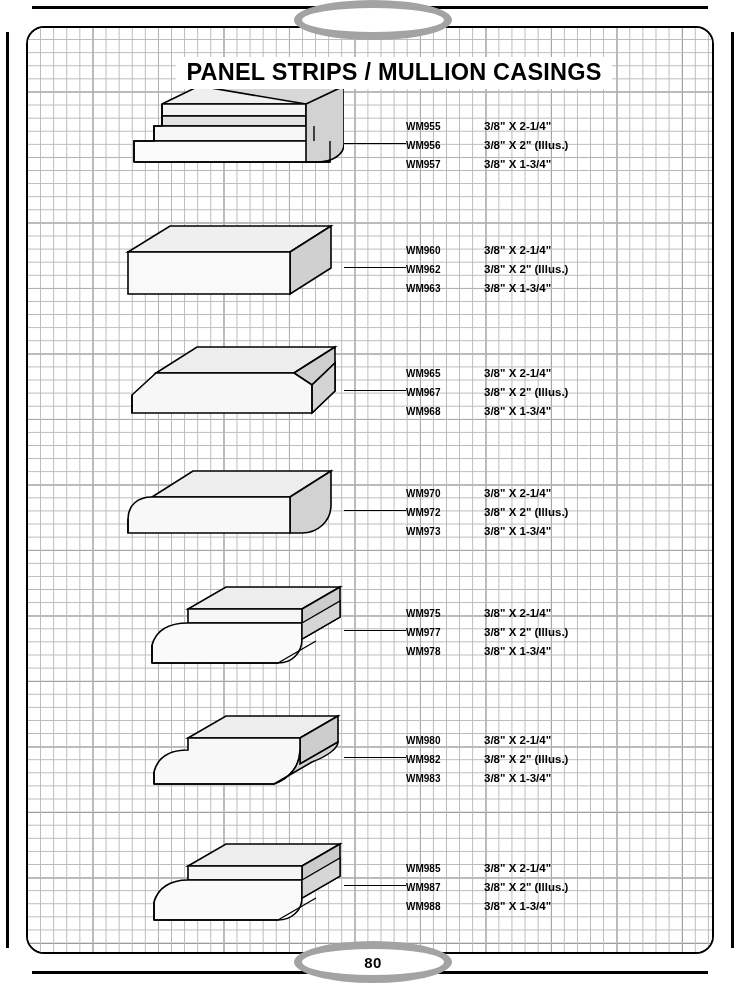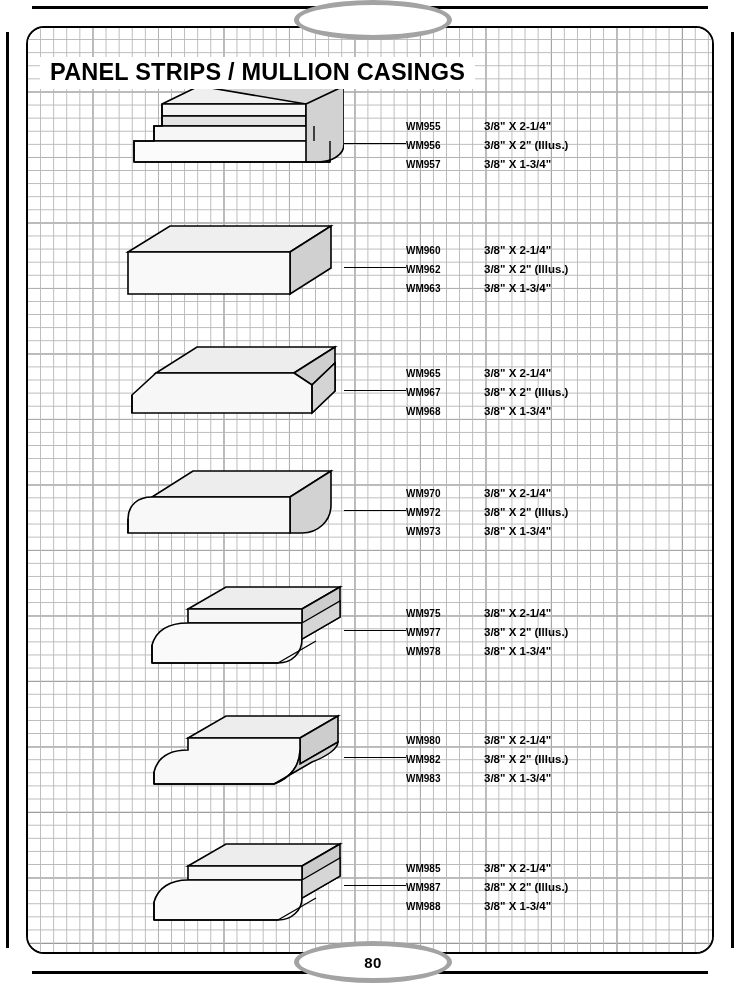--- a/index.html
+++ b/index.html
@@ -69,21 +69,21 @@
       13.1px 13.1px,
       65.5px 65.5px,
       65.5px 65.5px;
     background-position: -1px -2px, -1px -2px, -1px -2px, -1px -2px;
   }
 
   
   .oval {
     position: absolute;
     background: #ffffff;
-    border: 5px solid #a3a3a3;
+    border: 8px solid #a3a3a3;
     border-radius: 50%;
     box-sizing: border-box;
   }
   .oval-top {
     left: 294px; top: 0px;
     width: 158px; height: 40px;
     z-index: 5;
   }
   .oval-bottom {
     left: 294px; top: 941px;
@@ -96,23 +96,25 @@
   .page-number {
     font-size: 15px;
     font-weight: bold;
     color: #000;
     letter-spacing: .5px;
   }
 
   
   .title-band {
     position: absolute;
-    left: 12px; top: 29px;
+    left: 0; top: 29px;
     width: 100%;
+    text-align: center;
     z-index: 4;
+    padding-left: 24px;
   }
   .title-text {
     display: inline-block;
     background: #ffffff;
     padding: 2px 10px 3px 10px;
     font-size: 23.5px;
     font-weight: bold;
     letter-spacing: .2px;
     color: #000;
     font-family: "Liberation Sans", sans-serif;

